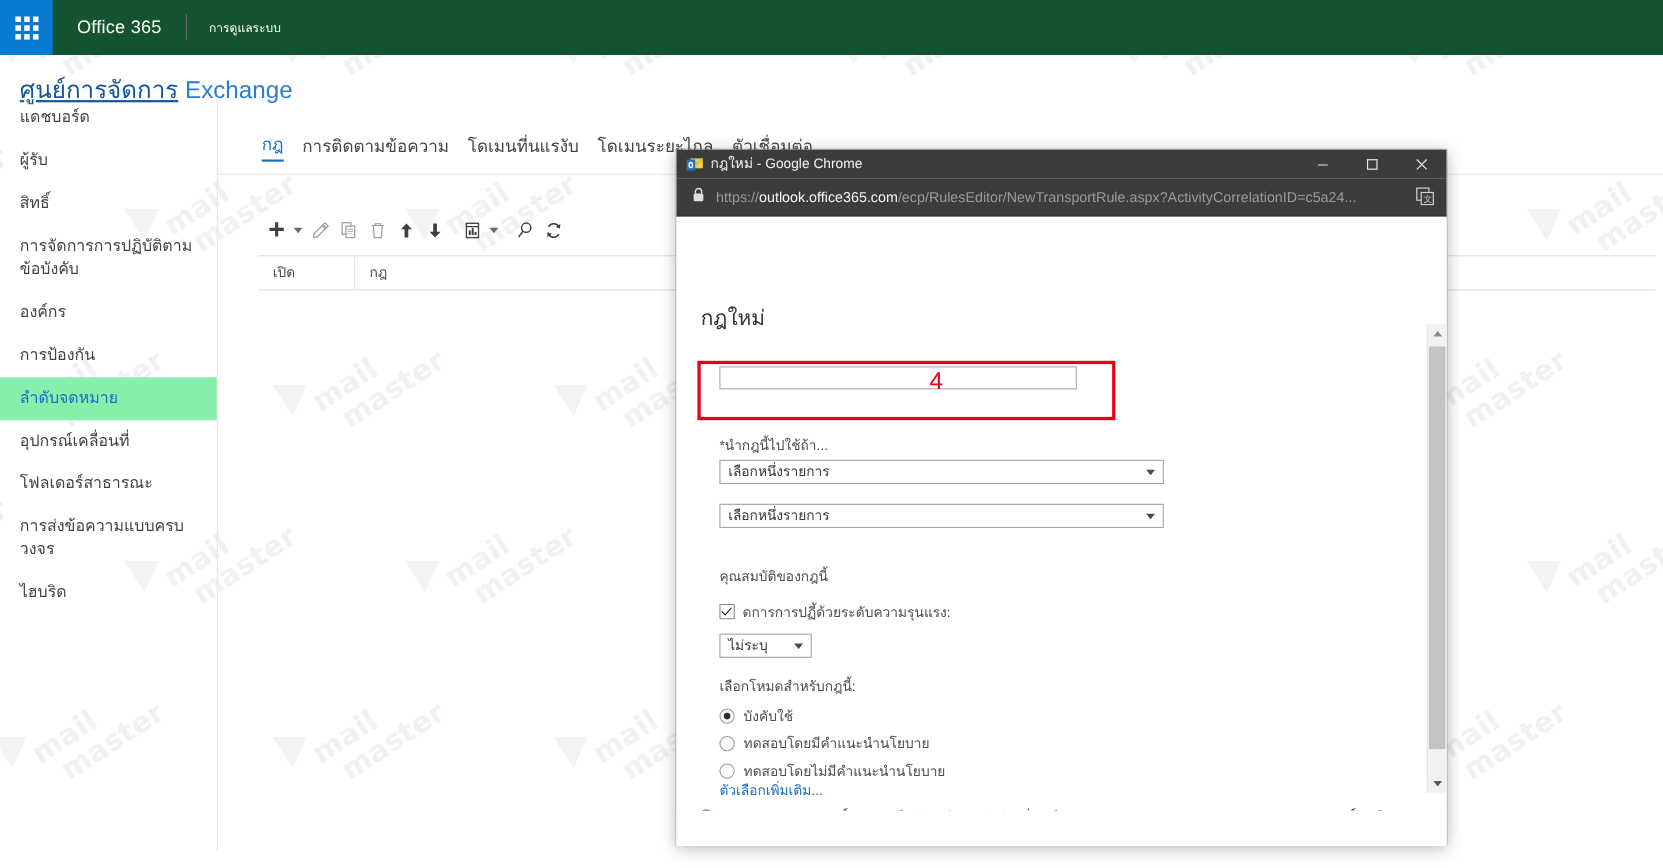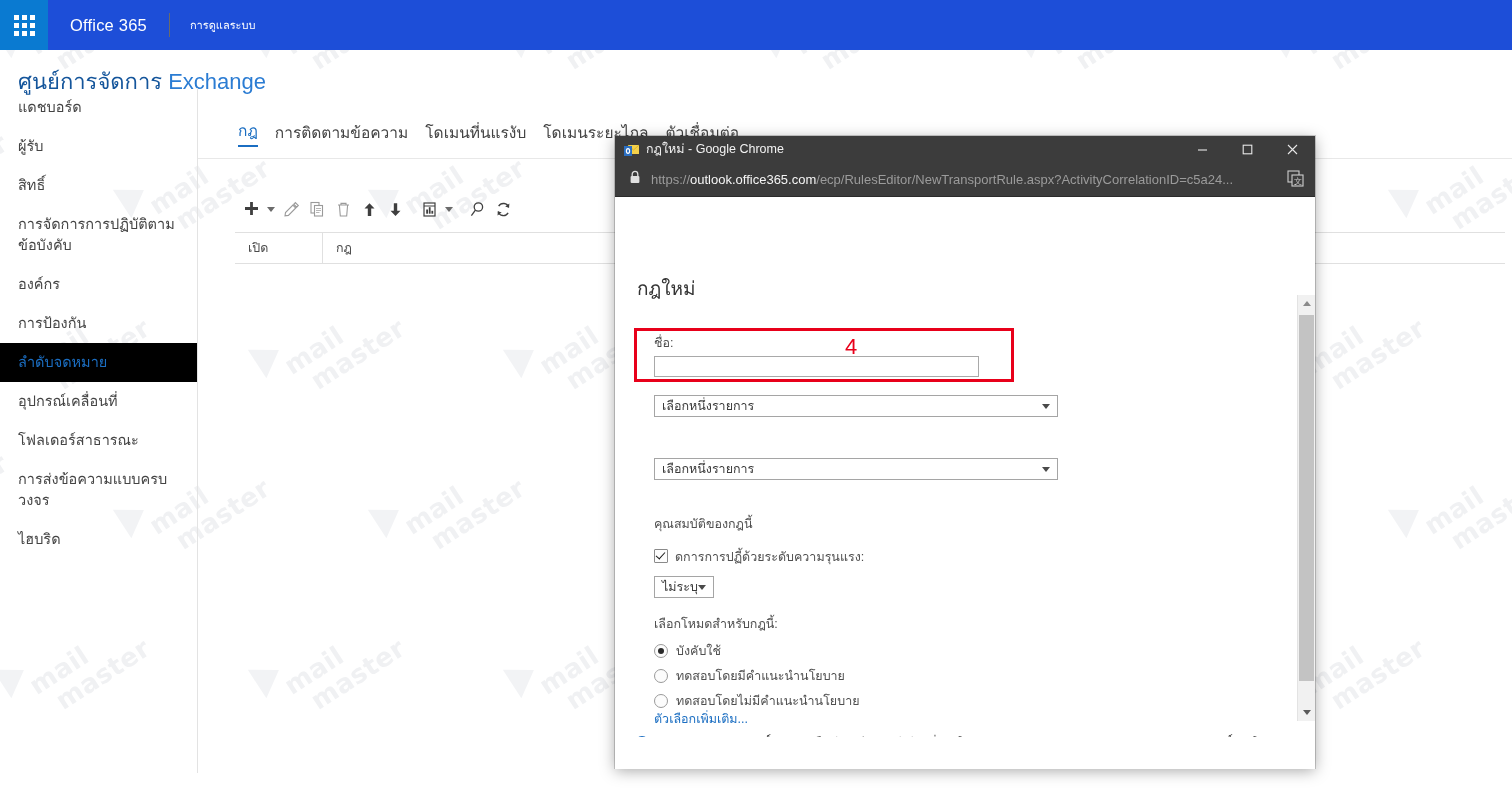--- a/index.html
+++ b/index.html
@@ -26,21 +26,21 @@
     position:absolute;width:0;height:0;
     border-left:26px solid #f2f3f5;
     border-top:17px solid transparent;
     border-bottom:17px solid transparent;
     transform:rotate(-33deg);
   }
 
   
   .suite-bar{
     position:absolute;left:0;top:0;width:1512px;height:50px;
-    background:#1d4ed8;z-index:5;display:flex;align-items:center;
+    background:#14532d;z-index:5;display:flex;align-items:center;
   }
   .waffle{
     width:48px;height:50px;background:#0a7ad1;
     display:flex;align-items:center;justify-content:center;cursor:pointer;
   }
   .waffle .grid3{
     display:grid;grid-template-columns:repeat(3,5px);grid-template-rows:repeat(3,5px);
     gap:3px;
   }
   .waffle .grid3 i{display:block;width:5px;height:5px;background:#ffffff;}
@@ -53,33 +53,33 @@
   }
   .suite-app{
     color:#ffffff;font-size:11px;cursor:pointer;
   }
 
   
   .eac-title{
     position:absolute;left:18px;top:64px;font-size:22px;z-index:4;
     color:#1b6ec2;white-space:nowrap;
   }
-  .eac-title .t-dark{color:#14559b;}
+  .eac-title .t-dark{color:#14559b;text-decoration:underline;}
   .eac-title .t-light{color:#2b7cd3;}
 
   
   .leftnav{
     position:absolute;left:0;top:88px;width:197px;height:685px;z-index:4;
     border-right:1px solid #e3e3e3;background:transparent;
   }
   .nav-item{
     padding:9px 16px 9px 18px;font-size:14.5px;color:#444444;
     line-height:1.45;cursor:pointer;
   }
-  .nav-item.active{background:#000000;color:#1b6ec2;}
+  .nav-item.active{background:#86efac;color:#1b6ec2;}
 
   
   .content{
     position:absolute;left:198px;top:104px;width:1314px;height:685px;z-index:3;
   }
   .tabs{
     position:absolute;left:40px;top:14px;display:flex;align-items:flex-end;gap:17px;
     font-size:15.5px;white-space:nowrap;
   }
   .tab{color:#444444;cursor:pointer;padding-bottom:2px;}
@@ -173,21 +173,21 @@
   .txtinput{
     width:325px;height:21px;border:1px solid #a9a9a9;background:#ffffff;
     box-sizing:border-box;font-size:12.5px;padding:0 4px;color:#222;
     font-family:"Liberation Sans",sans-serif;
   }
   .sel-wrap{
     position:relative;width:404px;height:22px;border:1px solid #a5a5a5;
     background:#ffffff;box-sizing:border-box;display:flex;align-items:center;
     cursor:pointer;
   }
-  .sel-wrap.small{width:60px;}
+  .sel-wrap.small{width:84px;}
   .sel-val{font-size:12.5px;color:#3a3a3a;padding-left:7px;}
   .sel-arrow{
     position:absolute;right:7px;top:50%;margin-top:-2px;width:0;height:0;
     border-left:4.5px solid transparent;border-right:4.5px solid transparent;
     border-top:5px solid #4a4a4a;
   }
   .sec-label{font-size:12.5px;color:#4f4f4f;}
   .chk-row{display:flex;align-items:flex-start;gap:7px;}
   .chk{
     width:12px;height:12px;border:1px solid #8a8a8a;background:#fdfdfd;
@@ -491,25 +491,25 @@
   </div>
 
   <div class="chrome-body">
 
     <div class="dlg-h1">กฎใหม่</div>
 
     <div class="redbox"></div>
     <div class="annot-4">4</div>
 
     <div class="row" style="top:136px;">
-      <div class="fld-label">ชื่อ:</div>
       <input class="txtinput" type="text" value="" style="">
     </div>
 
     <div class="row" style="top:198px;">
+      <div class="fld-label">*นำกฎนี้ไปใช้ถ้า...</div>
       <div class="sel-wrap">
         <span class="sel-val">เลือกหนึ่งรายการ</span>
         <span class="sel-arrow"></span>
       </div>
     </div>
 
     <div class="row" style="top:261px;">
       <div class="sel-wrap">
         <span class="sel-val">เลือกหนึ่งรายการ</span>
         <span class="sel-arrow"></span>

